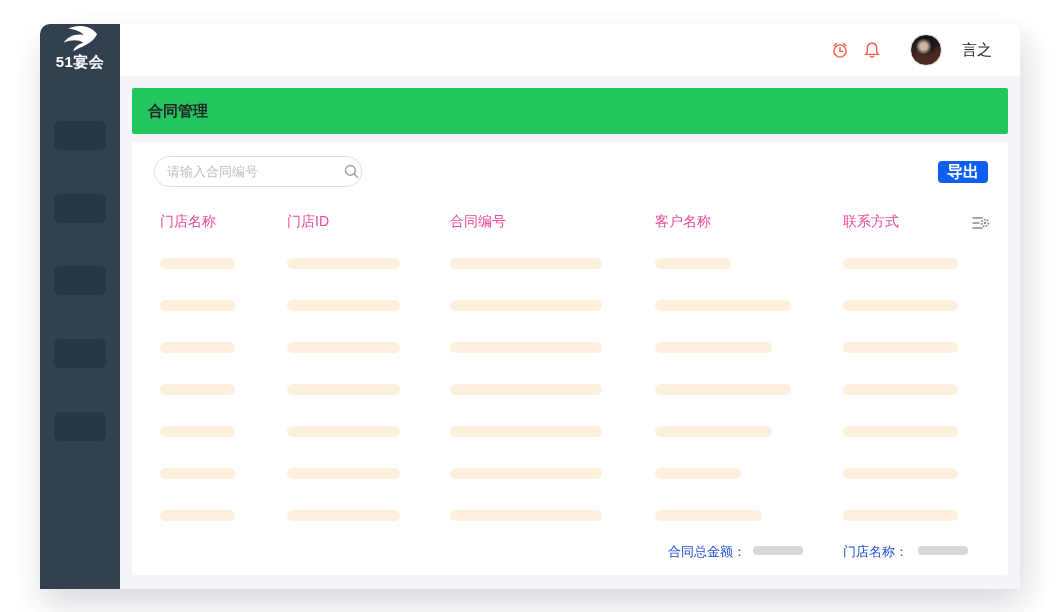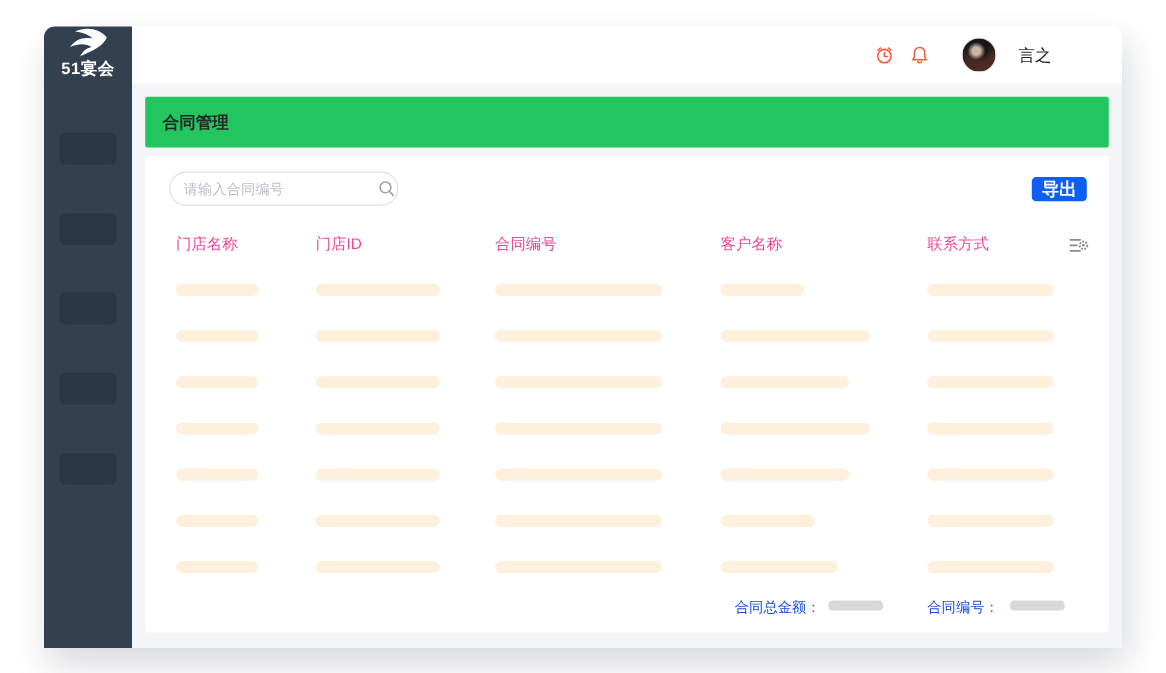--- a/index.html
+++ b/index.html
@@ -18,21 +18,21 @@
   .logo-text { color:#fff; font-size:15px; font-weight:bold; letter-spacing:.5px; margin-top:1px; }
   .menu-item { position:absolute; left:14px; width:52px; height:29px;
     border-radius:6px; background:#283645; }
 
   
   .main { position:absolute; left:80px; top:0; width:900px; height:565px;
     background:#f3f5f8; border-radius:0 10px 0 0; }
 
   .header { position:absolute; left:0; top:0; width:900px; height:52px;
     background:#fff; border-radius:0 10px 0 0;
-    display:flex; align-items:center; justify-content:flex-end; padding-right:64px; }
+    display:flex; align-items:center; justify-content:flex-end; padding-right:28px; }
   .hicon { width:18px; height:18px; cursor:pointer; flex:none; }
   .hicon.clock { margin-right:14px; }
   .hicon.bell  { margin-right:29px; }
   .user-menu { display:flex; align-items:center; cursor:pointer; }
   .avatar { width:32px; height:32px; border-radius:50%; margin-right:20px;
     background:
       radial-gradient(circle at 42% 38%, rgba(214,190,170,.95) 0 14%, rgba(120,80,66,0) 32%),
       radial-gradient(circle at 50% 18%, #17161a 0 30%, rgba(23,22,26,0) 55%),
       radial-gradient(circle at 60% 75%, #4a2a22 0 40%, #241a18 75%);
     border:1px solid #e8e8e8; }
@@ -183,18 +183,18 @@
           <div class="sk-bar" style="left: 711px; top: 326px; width: 115px;"></div>
           <div class="sk-bar" style="left: 28px; top: 368px; width: 75px;"></div>
           <div class="sk-bar" style="left: 155px; top: 368px; width: 113px;"></div>
           <div class="sk-bar" style="left: 318px; top: 368px; width: 152px;"></div>
           <div class="sk-bar" style="left: 523px; top: 368px; width: 107px;"></div>
           <div class="sk-bar" style="left: 711px; top: 368px; width: 115px;"></div>
         </div>
 
       <span class="sum-label" style="left:536px">合同总金额：</span>
       <span class="sum-bar" style="left:621px"></span>
-      <span class="sum-label" style="left:711px">合同编号：</span>
+      <span class="sum-label" style="left:711px">门店名称：</span>
       <span class="sum-bar" style="left:786px"></span>
 
     </div>
   </div>
 </div>
 
 </body></html>

